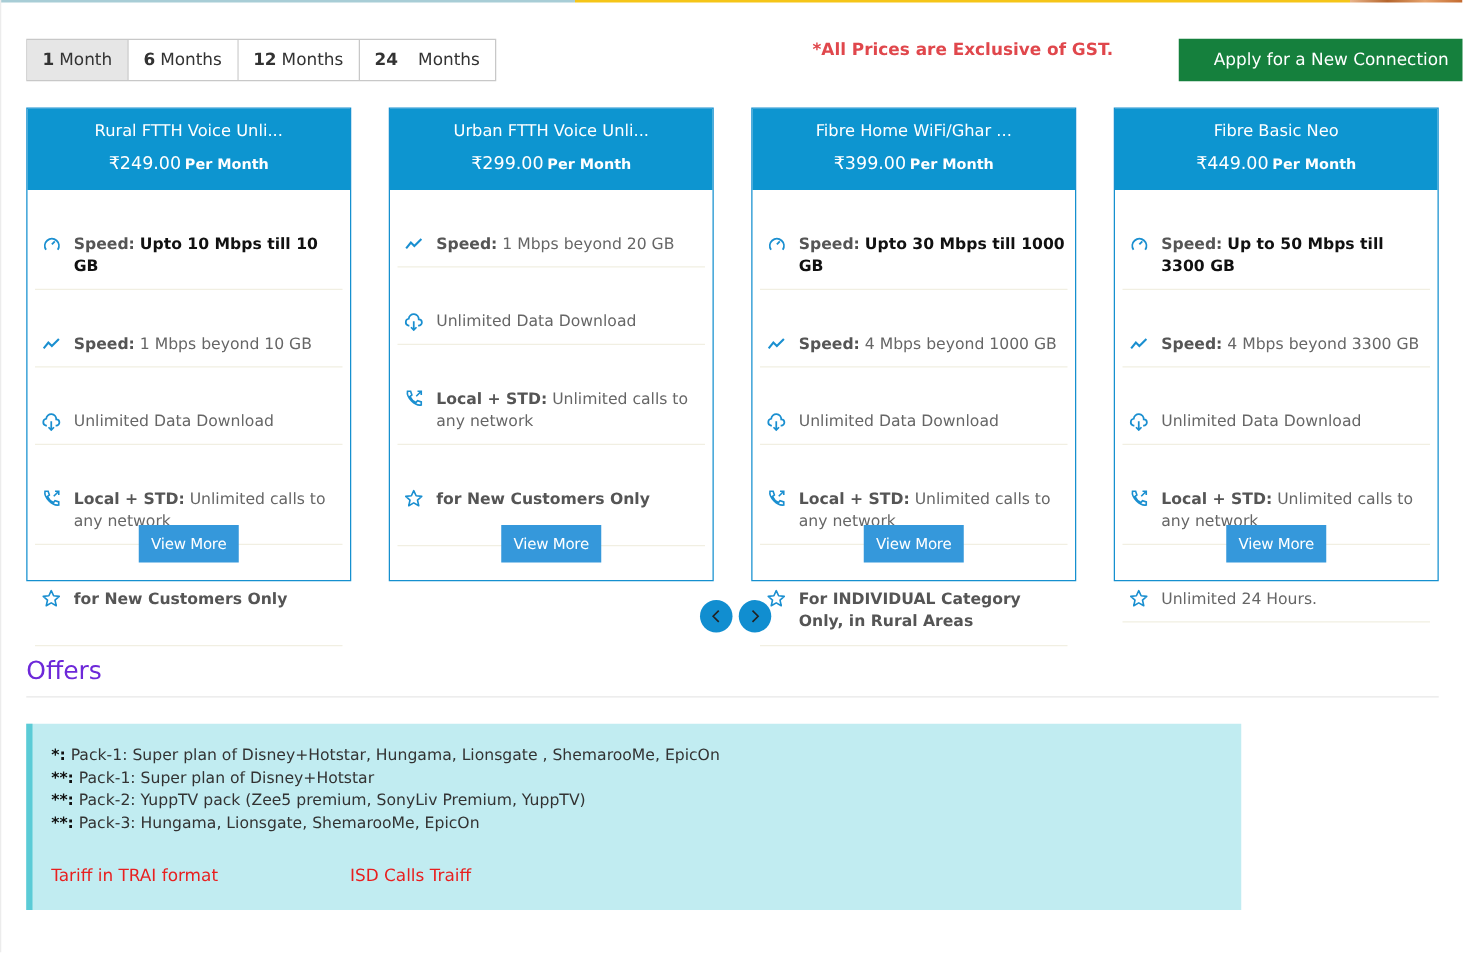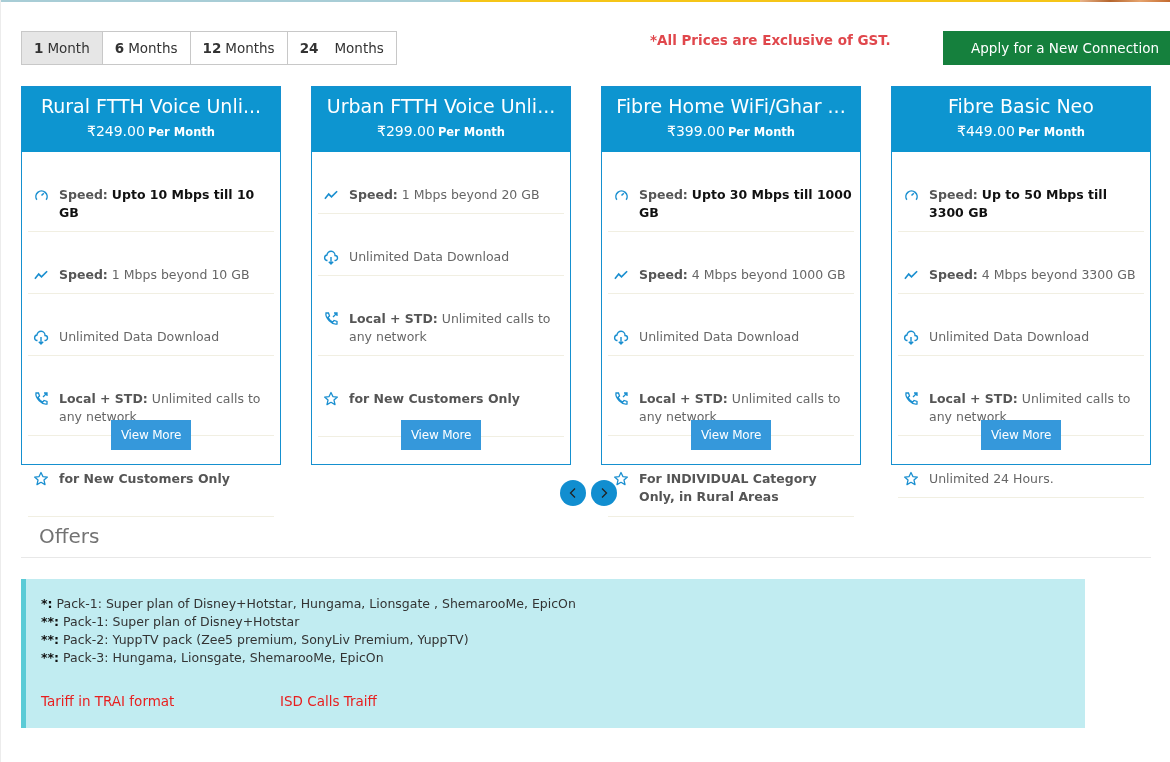--- a/index.html
+++ b/index.html
@@ -20,40 +20,40 @@
   .tab.active { background: #e6e6e6; }
   .tab .num { font-weight: bold; margin-right: 4px; }
 
   .gst-note { position: absolute; left: 650px; top: 32px; font-size: 13.5px; color: #e0474c; font-weight: bold; white-space: nowrap; }
 
   .apply-btn { position: absolute; left: 943px; top: 31px; width: 244px; height: 34px; background: #15803d; color: #fff; font-size: 13.5px; display: flex; align-items: center; justify-content: center; cursor: pointer; }
 
   
   .card { position: absolute; top: 86px; width: 260px; height: 379px; border: 1px solid #1590cf; background: #fff; }
   .card-head { height: 65px; background: #0d95d0; color: #fff; text-align: center; padding-top: 6px; }
-  .card-title { font-size: 19px; white-space: nowrap; overflow: hidden; padding: 0 14px; line-height: 26px; }
+  .card-title { font-size: 13px; white-space: nowrap; overflow: hidden; padding: 0 14px; line-height: 26px; }
   .card-price { font-size: 14px; margin-top: 4px; }
   .card-price .per { font-size: 11.5px; font-weight: bold; margin-left: 3px; }
   .features { list-style: none; padding: 0 6px; }
   .feat { display: flex; align-items: flex-start; border-bottom: 1px solid #f1efe2; padding: 10px 0 9px 4px; font-size: 12.5px; line-height: 18px; color: #666; margin-top: 24px; }
   .feat .ico { width: 18px; height: 18px; margin-right: 9px; flex: 0 0 18px; display: flex; align-items: center; justify-content: center; color: #1a8fd0; }
   .feat .lbl { font-weight: bold; color: #555; }
   .feat .strong { font-weight: bold; color: #111; }
   .feat .bold-all { font-weight: bold; color: #555; }
   .feat.tall { min-height: 57px; }
   .card-foot { position: absolute; left: 0; right: 0; bottom: 14px; display: flex; justify-content: center; }
   .view-btn { width: 80px; height: 30px; background: #3598db; color: #fff; font-size: 12px; display: flex; align-items: center; justify-content: center; cursor: pointer; letter-spacing: -0.2px; }
 
   
   .arrow { position: absolute; top: 480px; width: 26px; height: 26px; border-radius: 50%; background: #118ed0; display: flex; align-items: center; justify-content: center; cursor: pointer; }
 
   
-  .offers-title { position: absolute; left: 21px; top: 524px; font-size: 20px; color: #737373; margin-left: 18px; }
+  .offers-title { position: absolute; left: 21px; top: 524px; font-size: 20px; color: #6d28d9; }
   .offers-rule { position: absolute; left: 21px; top: 557px; width: 1130px; height: 1px; background: #e8e8e8; }
-  .offers-box { position: absolute; left: 21px; top: 579px; width: 1064px; height: 149px; background: #c1ecf1; border-left: 5px solid #5bcbd6; padding: 16px 0 0 15px; }
+  .offers-box { position: absolute; left: 21px; top: 579px; width: 972px; height: 149px; background: #c1ecf1; border-left: 5px solid #5bcbd6; padding: 16px 0 0 15px; }
   .offer-line { font-size: 12.5px; line-height: 18px; color: #333; white-space: nowrap; }
   .offer-line .mark { font-weight: bold; color: #111; }
   .links { position: absolute; left: 15px; top: 114px; font-size: 13.5px; color: #e81f1f; }
   .links span { cursor: pointer; position: absolute; white-space: nowrap; top: 0; }
 </style>
 </head>
 <body>
 
 <div class="topbar">
   <div class="seg1"></div>

